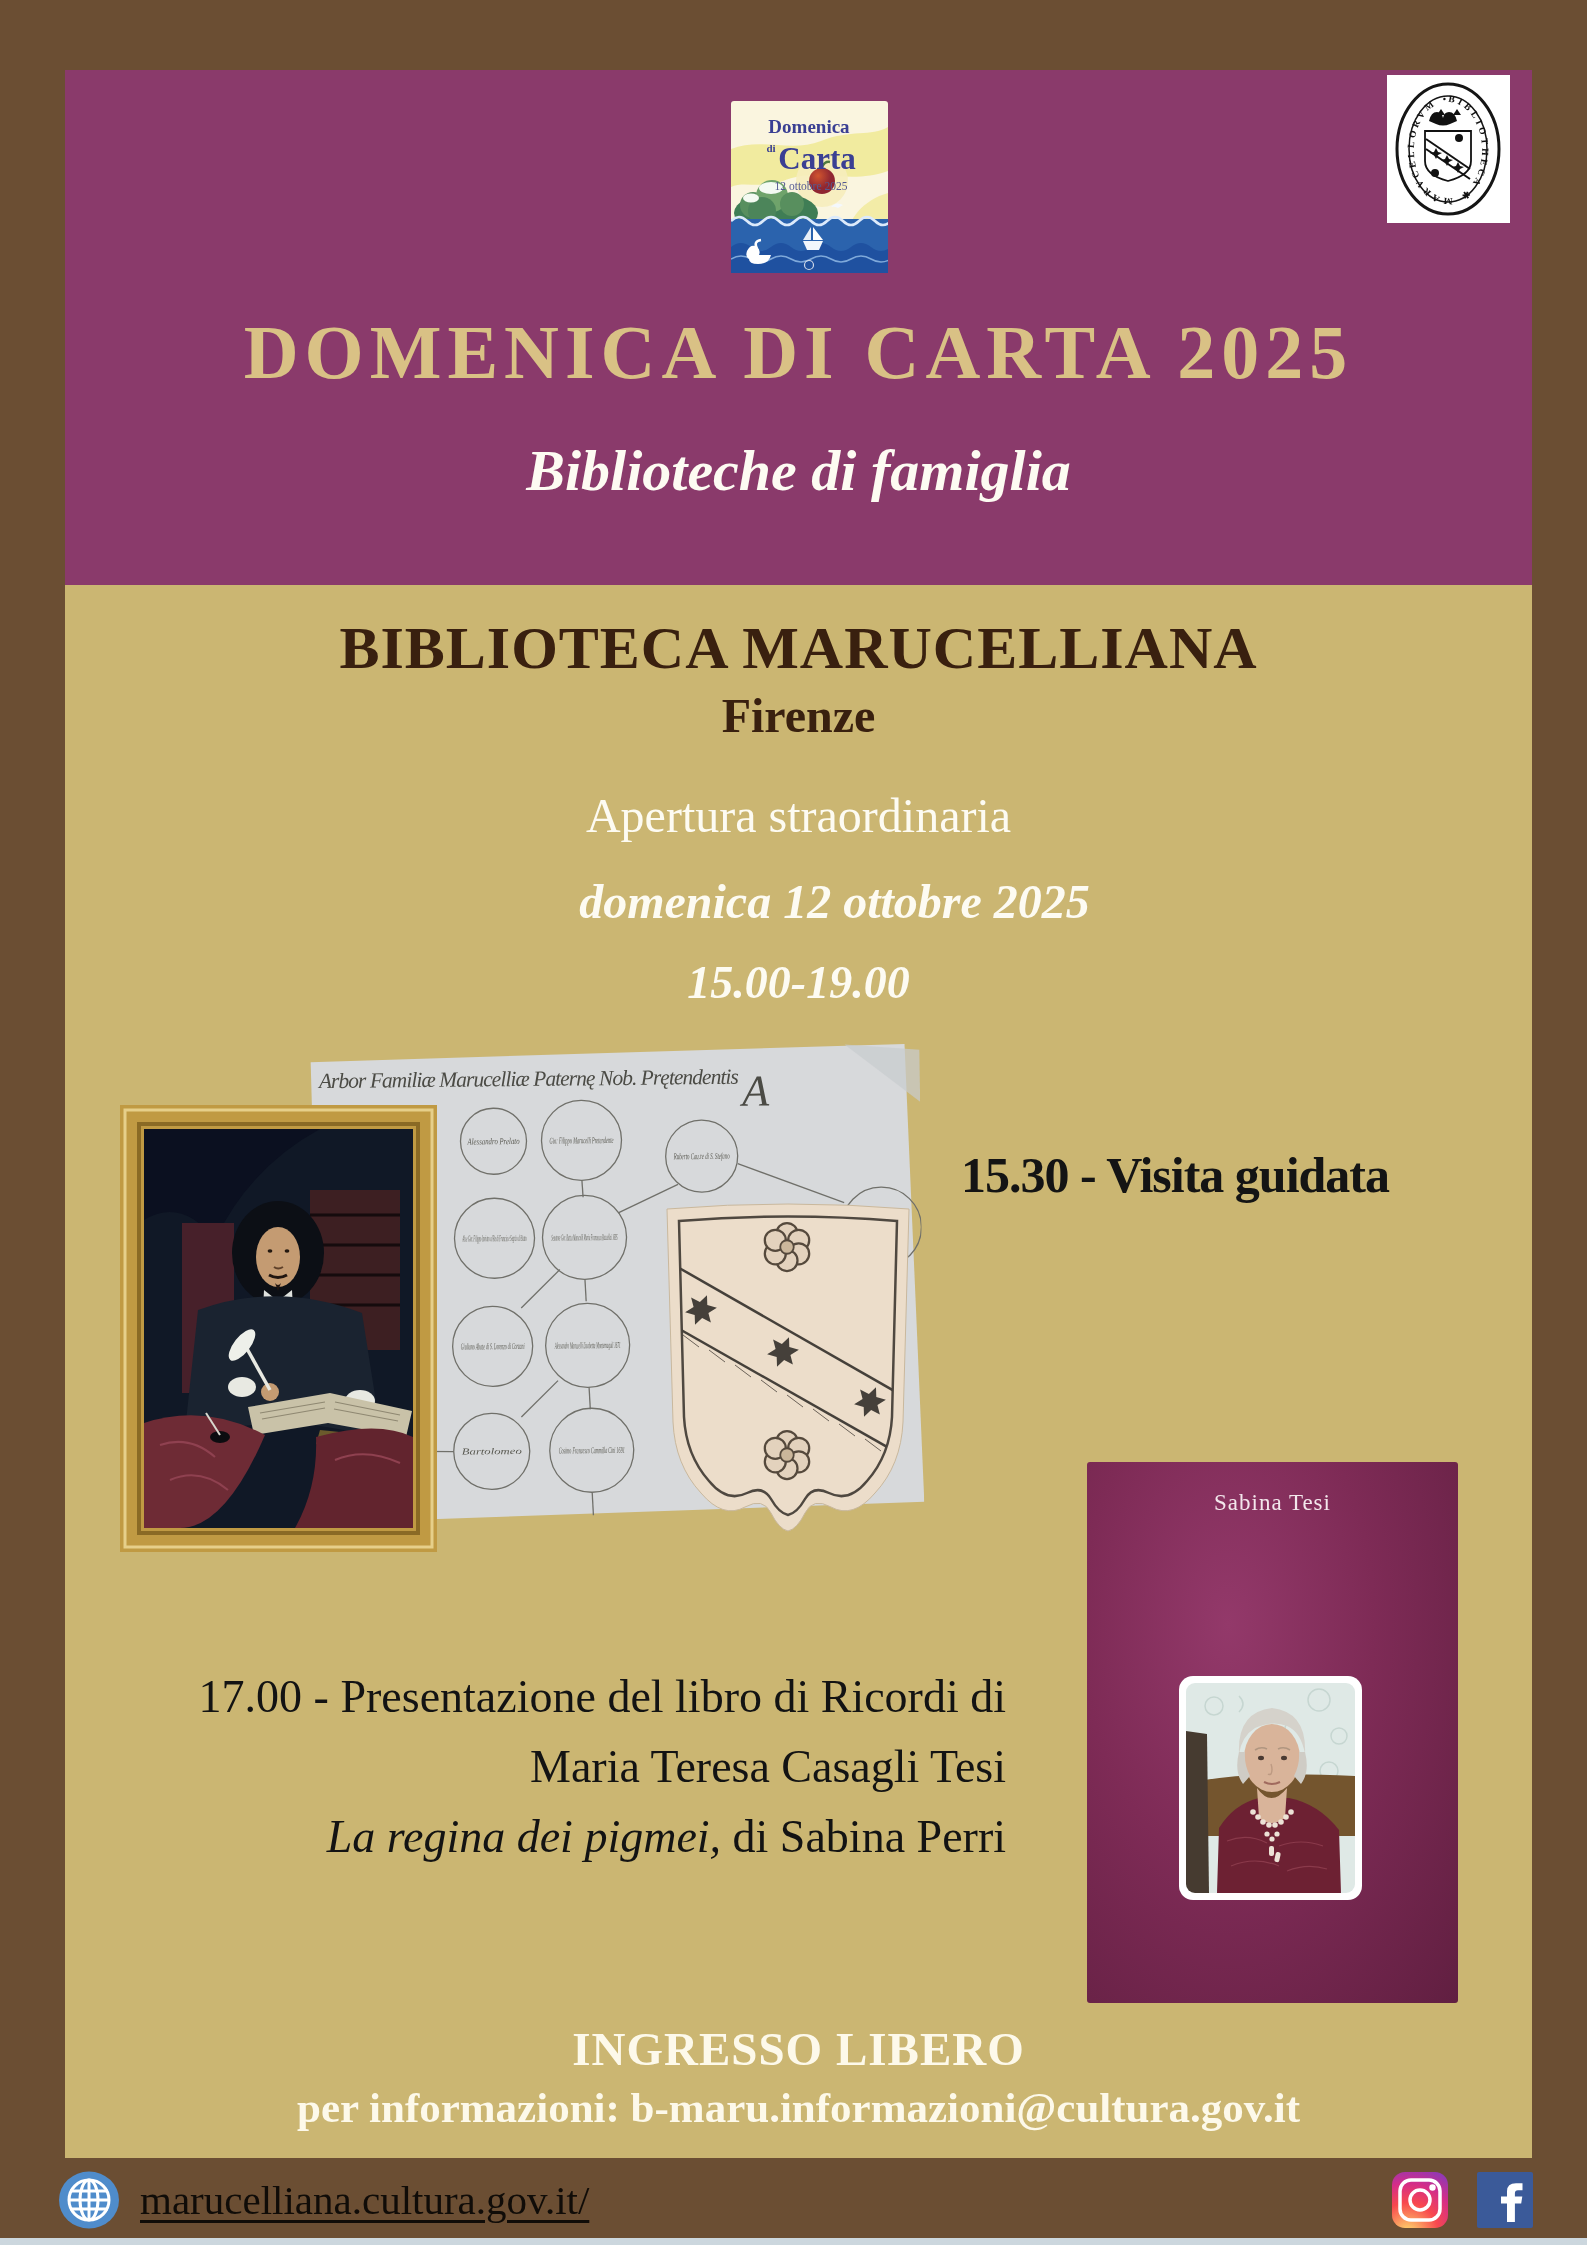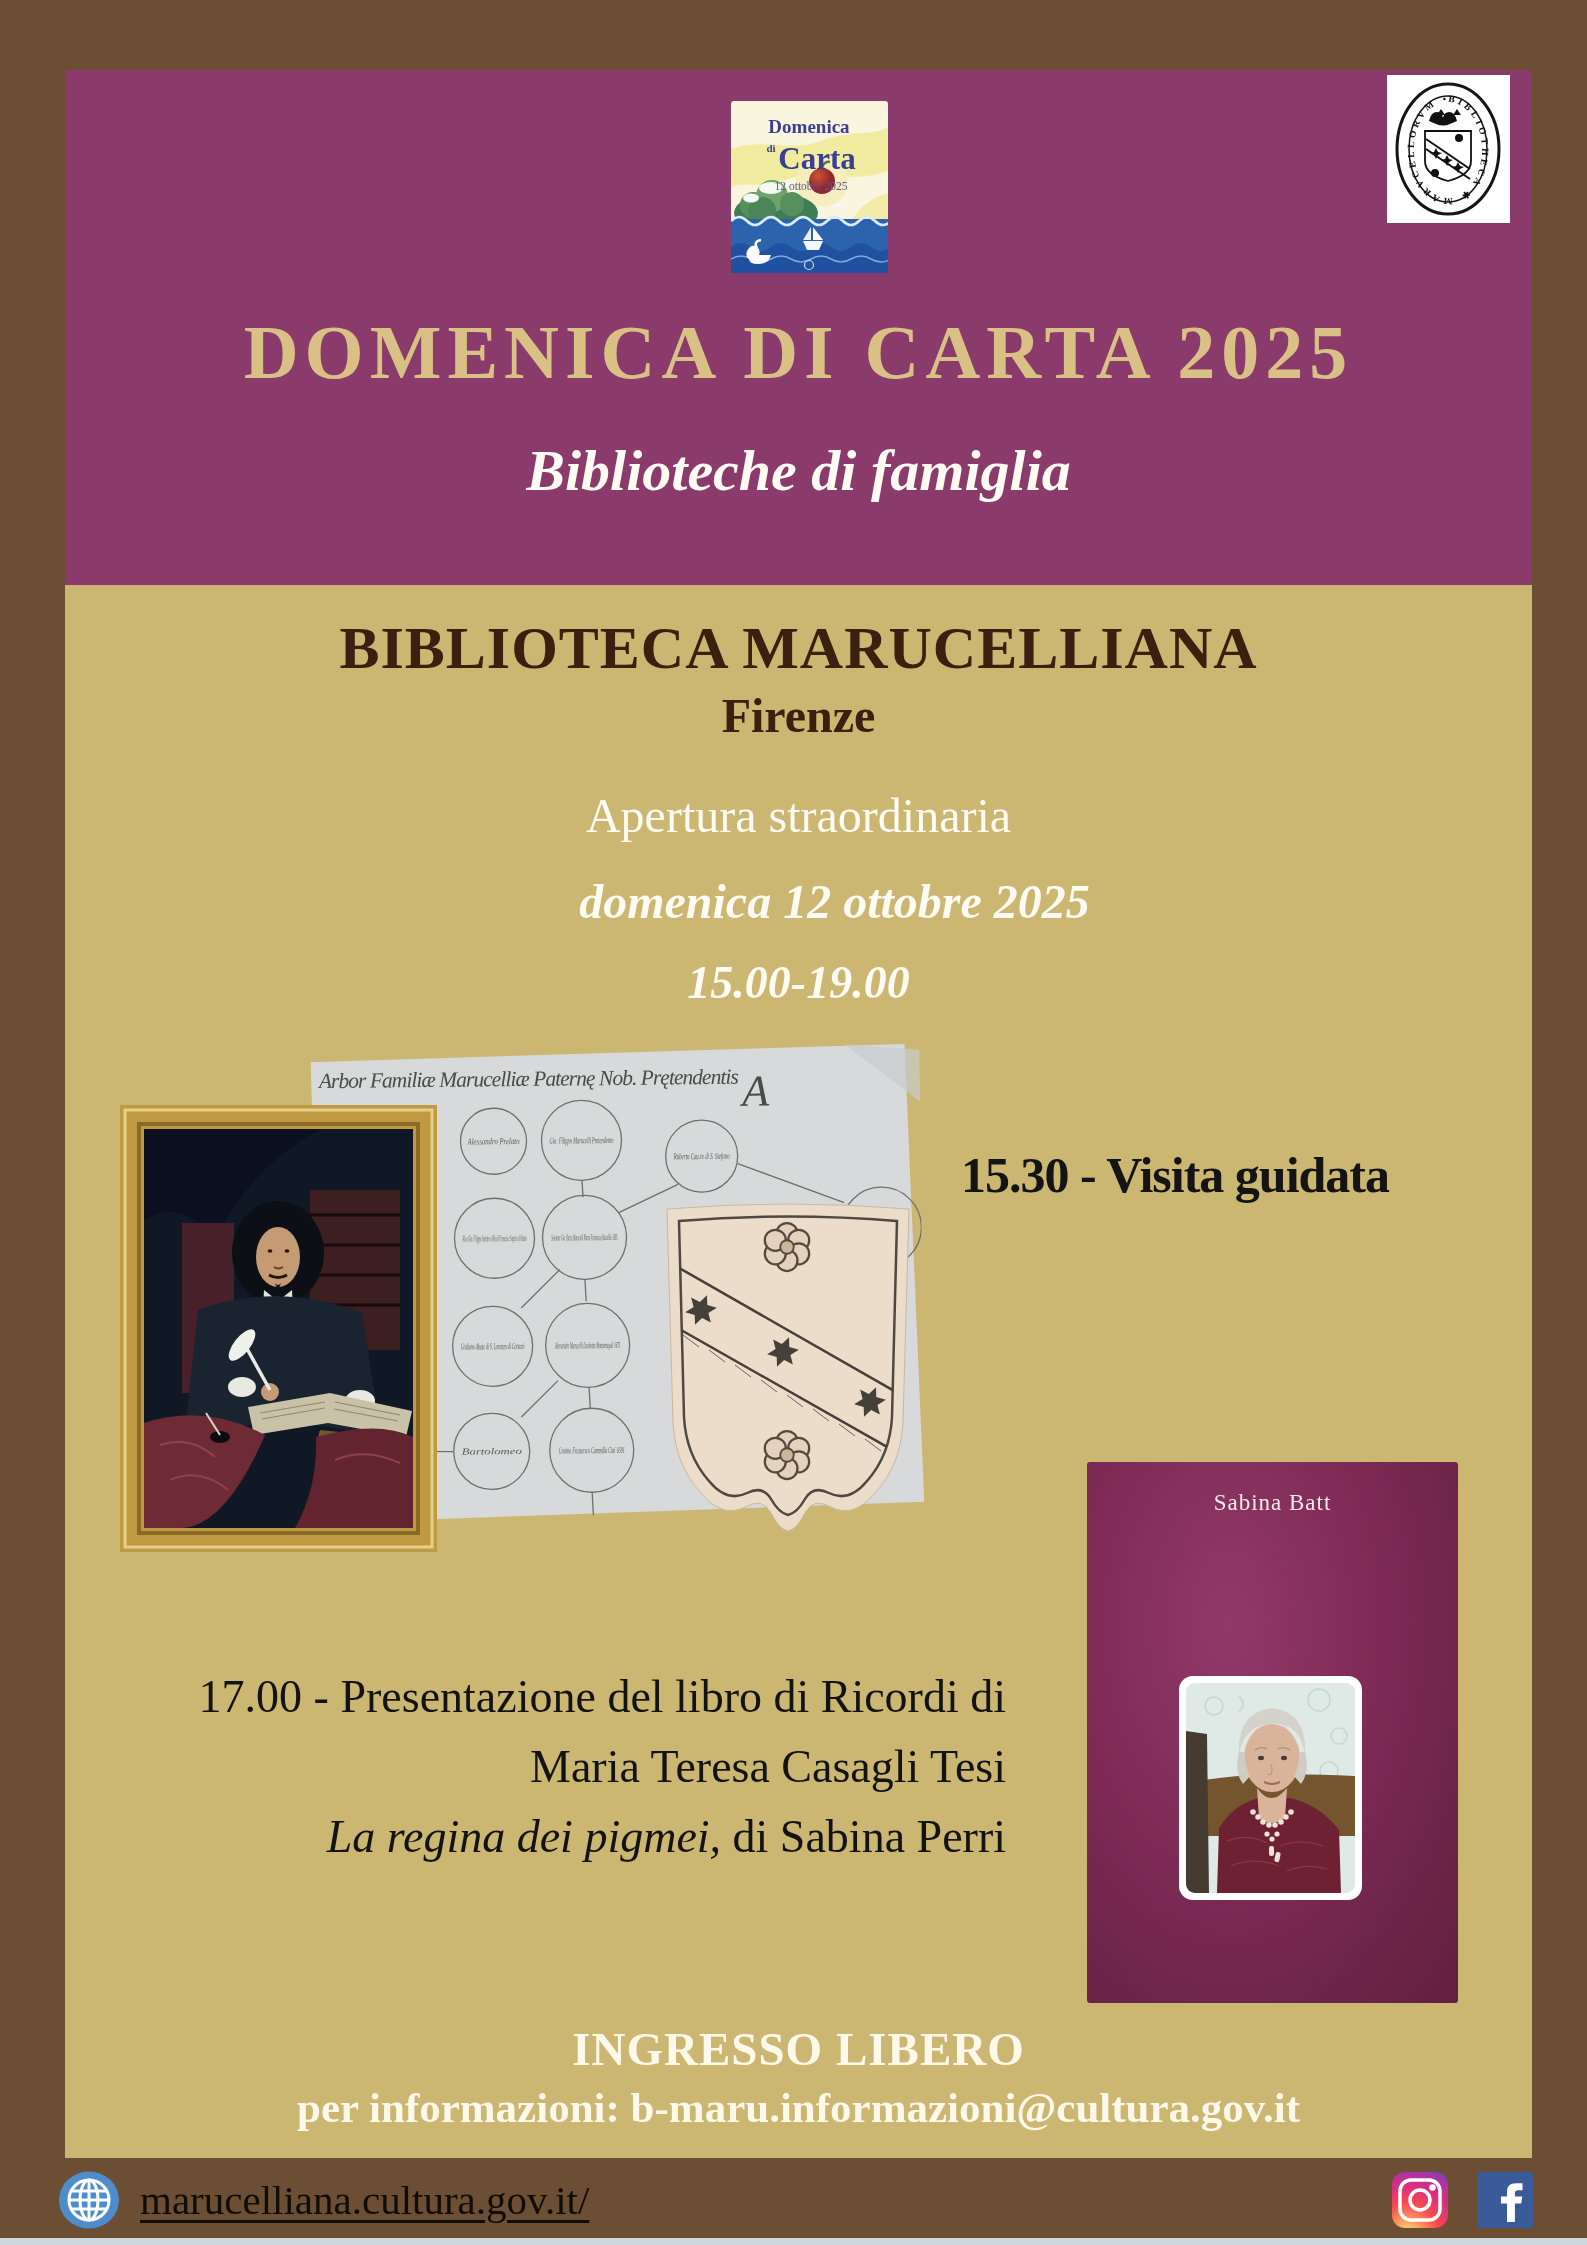--- a/index.html
+++ b/index.html
@@ -283,21 +283,21 @@
 
     <div class="abs visit">15.30 - Visita guidata</div>
 
     <div class="abs presentation">
       <div>17.00 - Presentazione del libro di Ricordi di</div>
       <div>Maria Teresa Casagli Tesi</div>
       <div><span style="font-style:italic">La regina dei pigmei,</span><span> di Sabina Perri</span></div>
     </div>
 
     <div class="abs book">
-      <div class="book-author">Sabina Batt</div>
+      <div class="book-author">Sabina Tesi</div>
       <div class="book-photo">
         <svg width="183" height="224" viewBox="0 0 183 224">
           <rect x="0" y="0" width="183" height="224" rx="14" fill="#ffffff"></rect>
           <g>
             <clipPath id="photoClip">
                 <rect x="7" y="7" width="169" height="210" rx="9"></rect>
               </clipPath>
             <g clip-path="url(#photoClip)">
               <rect x="7" y="7" width="169" height="210" fill="#dfe9e6"></rect>
               <g stroke="#c6d6d1" stroke-width="1.5" fill="none">

